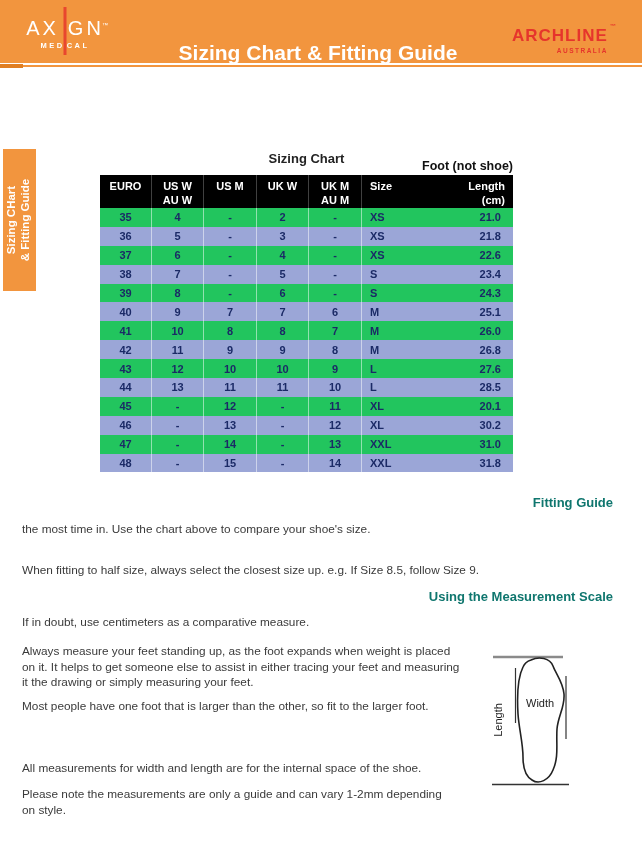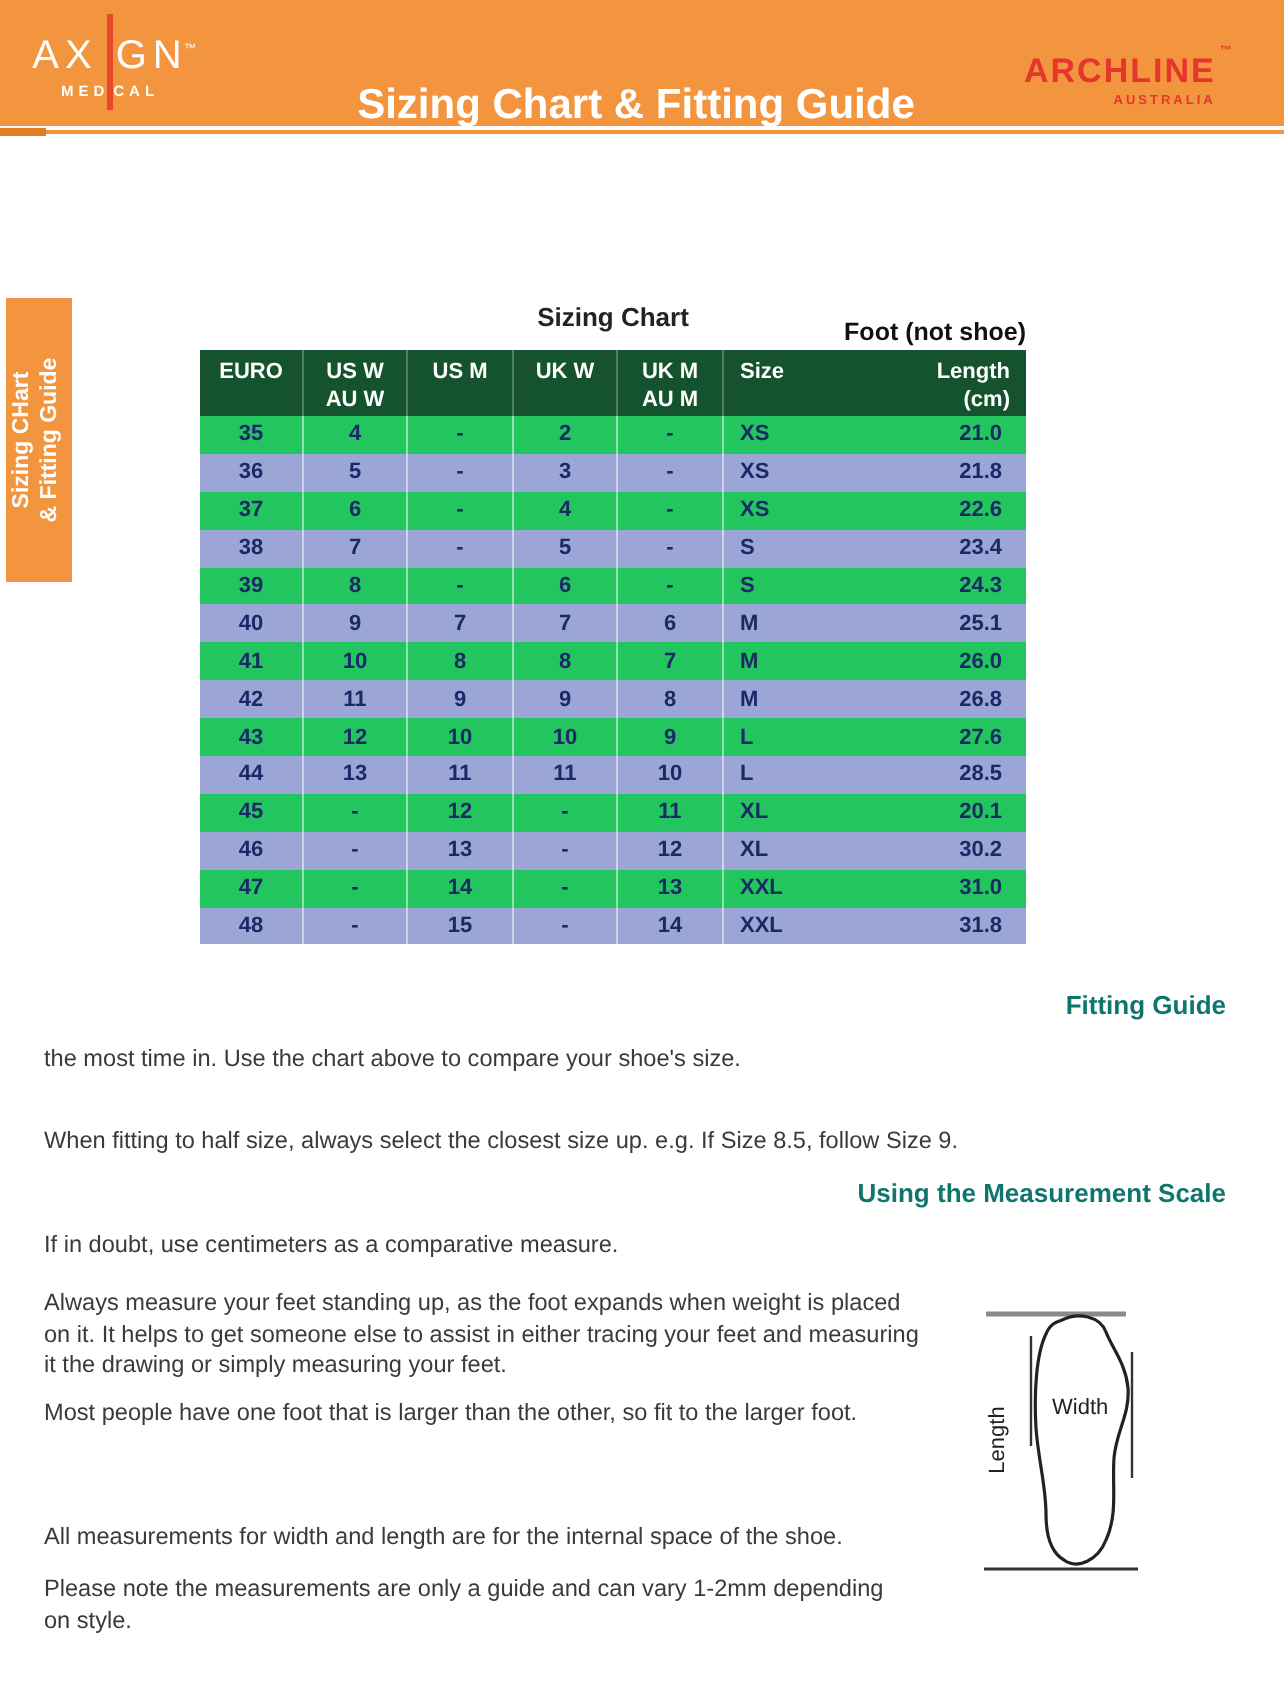--- a/index.html
+++ b/index.html
@@ -1,21 +1,21 @@
 <!DOCTYPE html>
 <html><head>
 <meta charset="utf-8">
 <style>
   html,body{margin:0;padding:0;background:#fff;}
   .page{position:relative;width:642px;height:848px;background:#fff;overflow:hidden;
         font-family:"Liberation Sans",sans-serif;}
 
   
   .topbar{position:absolute;left:0;top:0;width:642px;height:63px;background:#F2953E;}
-  .brand{position:absolute;left:21px;top:19px;width:68px;color:#fff;text-align:center;}
+  .brand{position:absolute;left:31px;top:19px;width:68px;color:#fff;text-align:center;}
   .brand-row{display:flex;justify-content:center;gap:9px;font-size:20px;letter-spacing:3px;
              font-weight:normal;line-height:19px;}
   .brand-sub-row{display:flex;justify-content:center;gap:2px;font-size:7.5px;letter-spacing:2.5px;
              margin-top:3px;font-weight:bold;}
   .brand-line{position:absolute;left:50%;top:-12px;width:3px;height:48px;background:#E8472E;
              transform:translateX(-50%);}
   .brand-tm{position:absolute;right:-9px;top:-3px;font-size:6px;letter-spacing:0;}
   .doc-title{position:absolute;left:318px;top:27px;transform:translateX(-50%);
              font-size:21px;font-weight:bold;color:#fff;white-space:nowrap;}
   .brand2{position:absolute;left:512px;top:26px;color:#E6352C;}
@@ -31,21 +31,21 @@
              transform:rotate(-90deg);text-align:center;color:#fff;font-weight:bold;
              font-size:11.5px;line-height:14px;white-space:nowrap;}
 
   
   .chart-title{position:absolute;left:100px;top:151px;width:413px;text-align:center;
              font-size:13px;font-weight:bold;color:#232323;}
   .chart-note{position:absolute;left:100px;top:159px;width:413px;text-align:right;
              font-size:12.5px;font-weight:bold;color:#111;}
   .size-table{position:absolute;left:100px;top:175px;width:413px;}
   .trow{display:flex;}
-  .thead{background:#14532d;height:33px;color:#fff;}
+  .thead{background:#000000;height:33px;color:#fff;}
   .r-a{background:#22c55e;height:18.9px;}
   .r-b{background:#9BA6D7;height:18.9px;}
   .tcell{display:flex;flex-direction:column;justify-content:center;font-weight:bold;
              box-sizing:border-box;}
   .hcell{font-size:11px;line-height:13.5px;justify-content:flex-start;padding-top:5px;}
   .bcell{font-size:11px;color:#1B2A66;}
   .col0{width:52px;text-align:center;}
   .col1{width:52px;text-align:center;}
   .col2{width:53px;text-align:center;}
   .col3{width:52px;text-align:center;}

